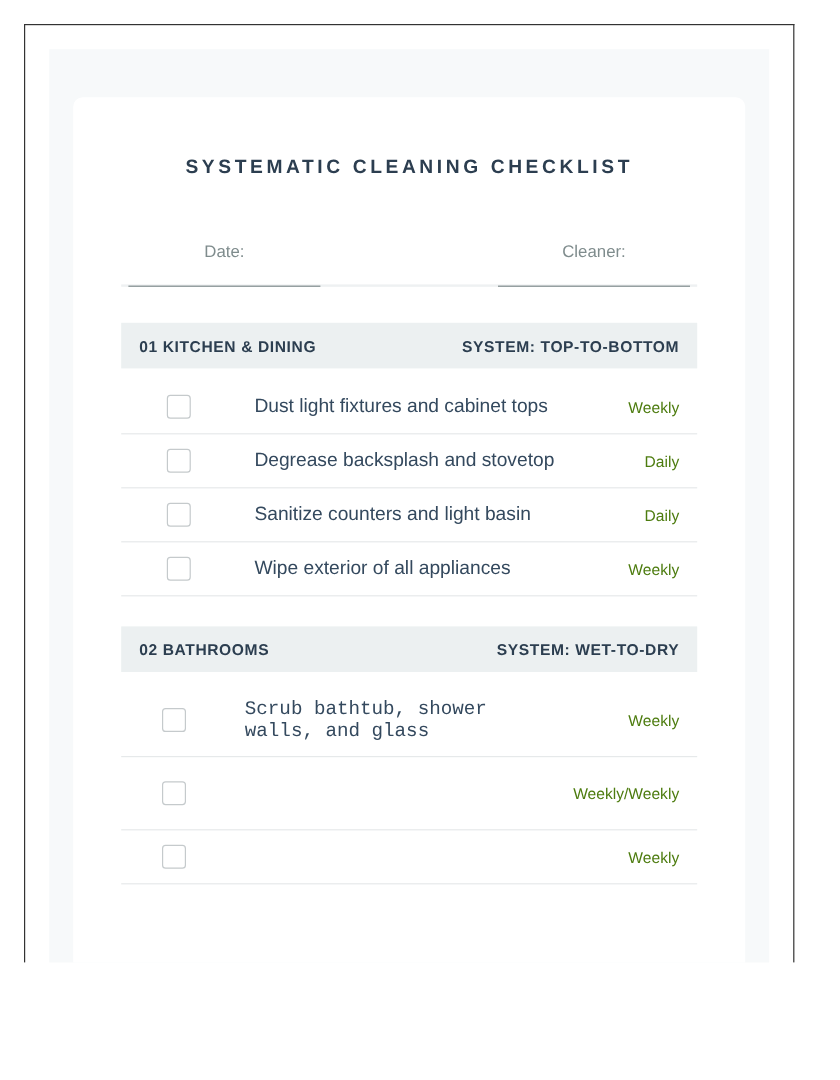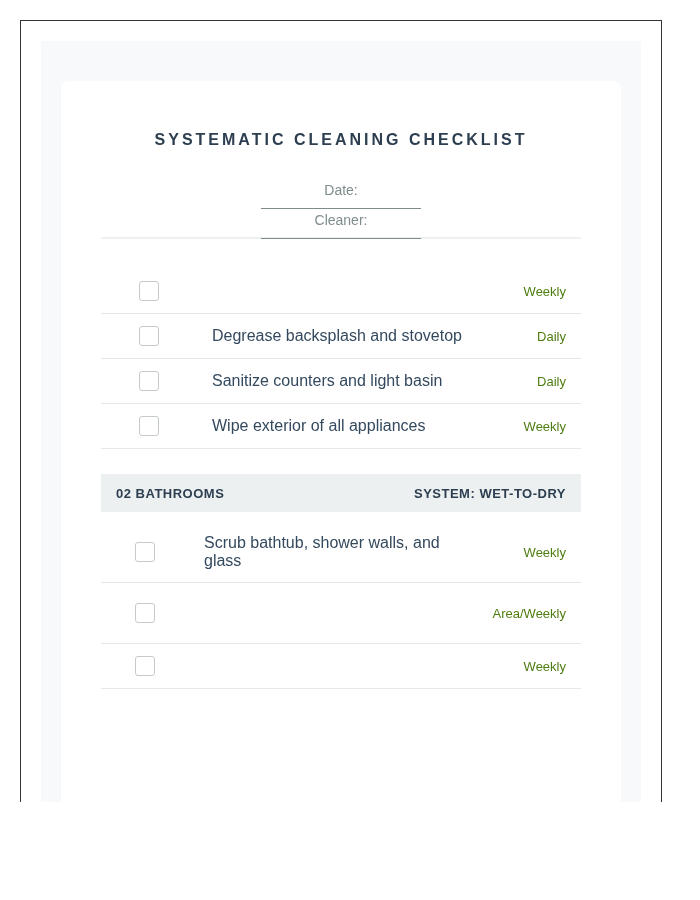--- a/index.html
+++ b/index.html
@@ -21,22 +21,22 @@
   }
 
   .title {
     margin-top: 40px;
     text-align: center; color: #2c3e50; font-weight: bold;
     font-size: 16px; line-height: 38px; letter-spacing: 3px;
     padding: 0 50px;
   }
 
   .meta {
-    display: flex; justify-content: space-between; align-items: center;
-    margin-top: 20px; padding: 0 6px; height: 60px; flex-direction: column;
+    display: flex; justify-content: space-between; align-items: flex-end;
+    margin-top: 20px; padding: 0 6px; height: 60px;
   }
   .meta-field {
     text-align: center; color: #7f8c8d; font-size: 14px; line-height: 23px;
   }
   .meta-field.lined { width: 160px; height: 41px; border-bottom: 1px solid #7f8c8d; }
   .meta-field.area { width: 90px; }
 
   .divider { height: 2px; background: #eef1f2; margin-top: -2px; }
 
   .section { margin-top: 30px; }
@@ -59,44 +59,49 @@
   }
   .cell-task {
     padding: 0 15px; font-size: 16px; line-height: 18px; color: #34495e;
   }
   .cell-freq {
     flex: 1; text-align: right; padding-right: 15px; font-size: 13px; color: #4d7c0f;
   }
   .s1 .cell-check { width: 96px; }
   .s1 .cell-task { width: 280px; }
   .s2 .cell-check { width: 88px; }
-  .s2 .cell-task { width: 275px; }
+  .s2 .cell-task { width: 275px; font-family: Liberation Mono, monospace; }
 </style>
 </head>
 <body>
 
 <div class="frame">
   <div class="backdrop">
     <div class="card">
 
       <h1 class="title">SYSTEMATIC CLEANING CHECKLIST</h1>
 
       <div class="meta">
         <div class="meta-field lined">Date:</div>
         <div class="meta-field lined">Cleaner:</div>
       </div>
 
       <div class="divider"></div>
 
       <div class="section s1">
+        <div class="section-header">
+          <span>01 KITCHEN &amp; DINING</span>
+          <span>SYSTEM: TOP-TO-BOTTOM</span>
+        </div>
         <div class="rows">
           <div class="row">
             <div class="cell-check">
                 <div class="checkbox"></div>
               </div>
+            <div class="cell-task">Dust light fixtures and cabinet tops</div>
             <div class="cell-freq">Weekly</div>
           </div>
           <div class="row">
             <div class="cell-check">
                 <div class="checkbox"></div>
               </div>
             <div class="cell-task">Degrease backsplash and stovetop</div>
             <div class="cell-freq">Daily</div>
           </div>
           <div class="row">
@@ -126,21 +131,21 @@
             <div class="cell-check">
                 <div class="checkbox"></div>
               </div>
             <div class="cell-task">Scrub bathtub, shower walls, and glass</div>
             <div class="cell-freq">Weekly</div>
           </div>
           <div class="row tall">
             <div class="cell-check">
                 <div class="checkbox"></div>
               </div>
-            <div class="cell-freq">Area/Weekly</div>
+            <div class="cell-freq">Weekly/Weekly</div>
           </div>
           <div class="row">
             <div class="cell-check">
                 <div class="checkbox"></div>
               </div>
             <div class="cell-freq">Weekly</div>
           </div>
         </div>
       </div>
 

